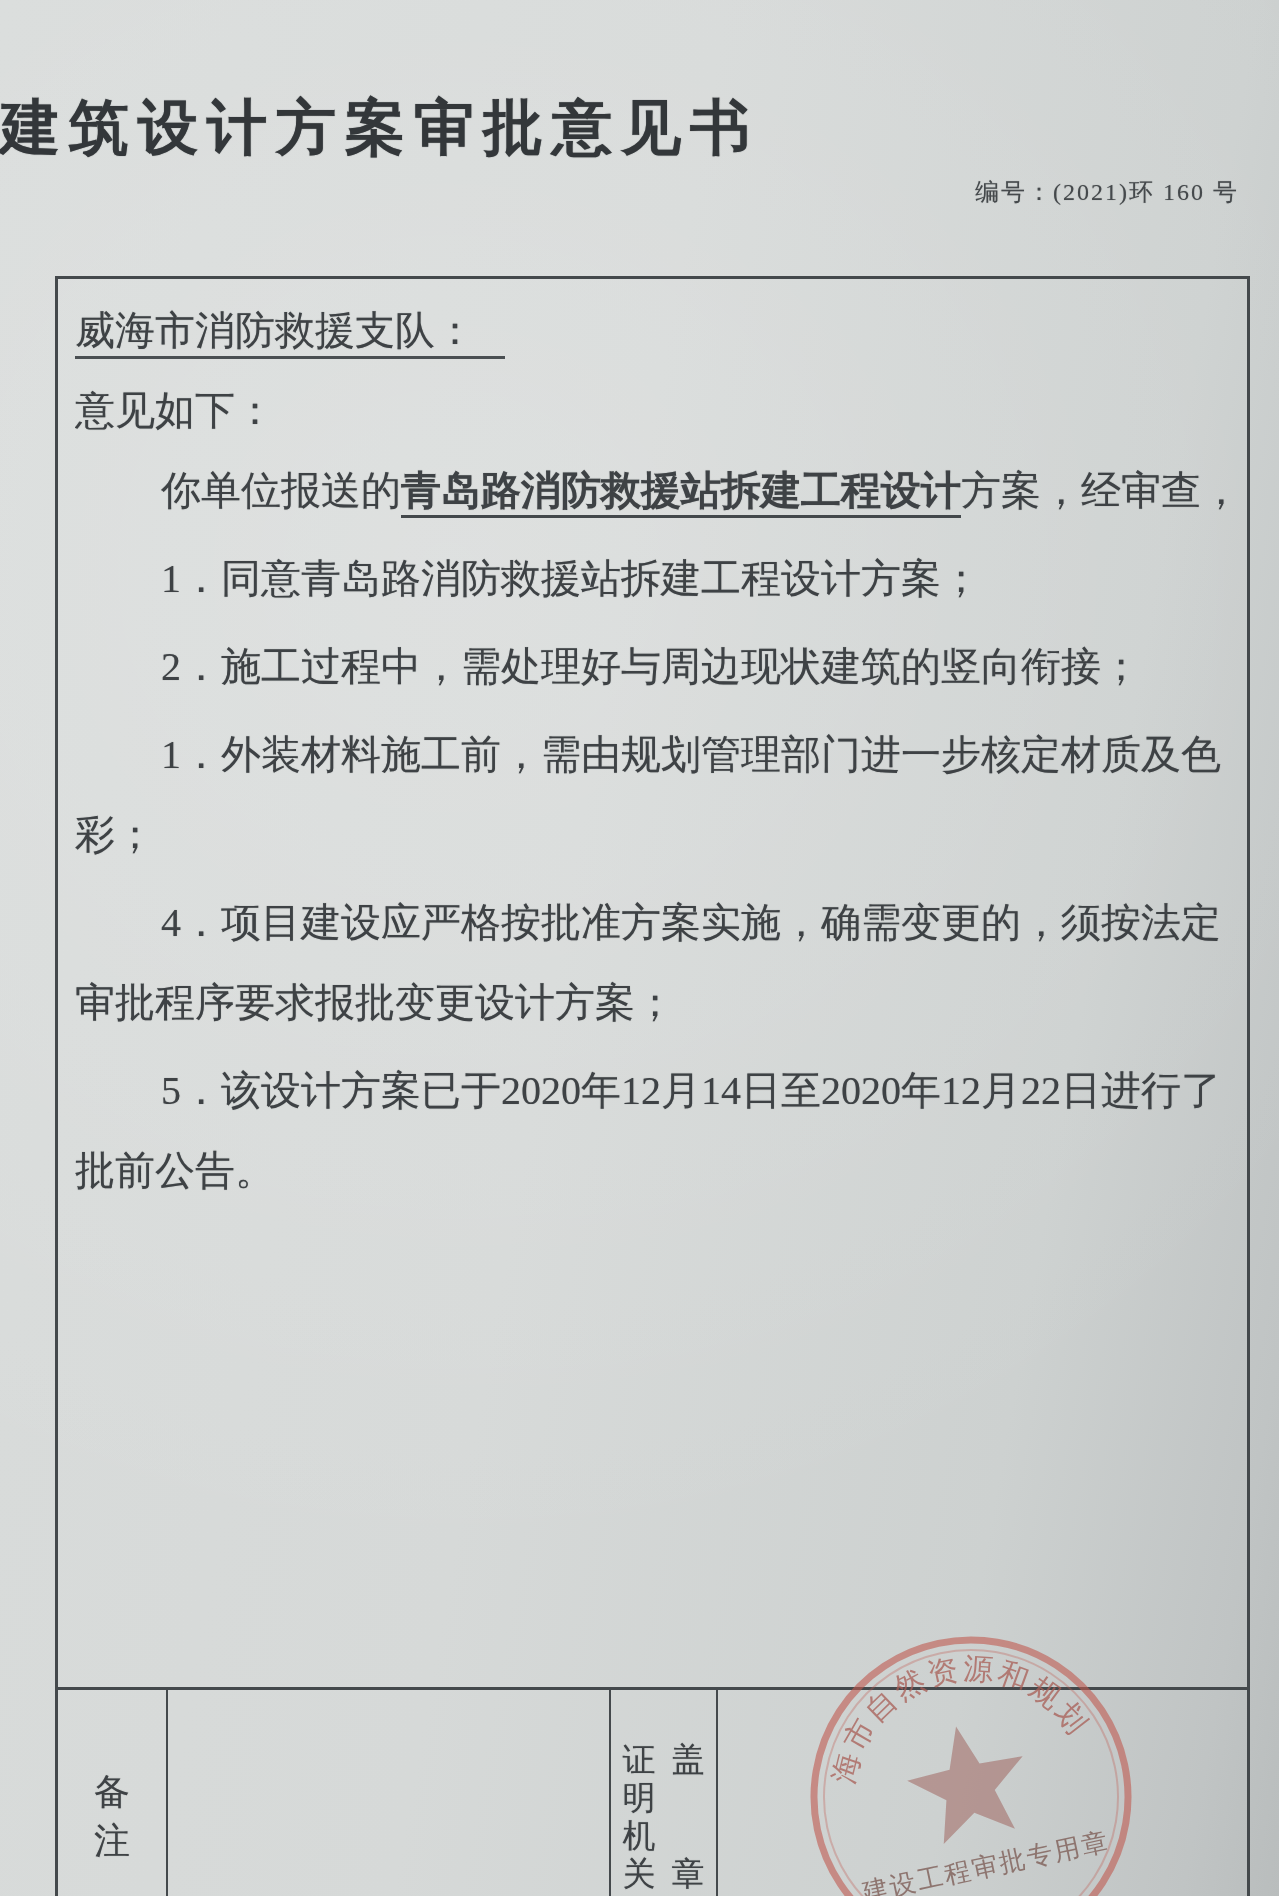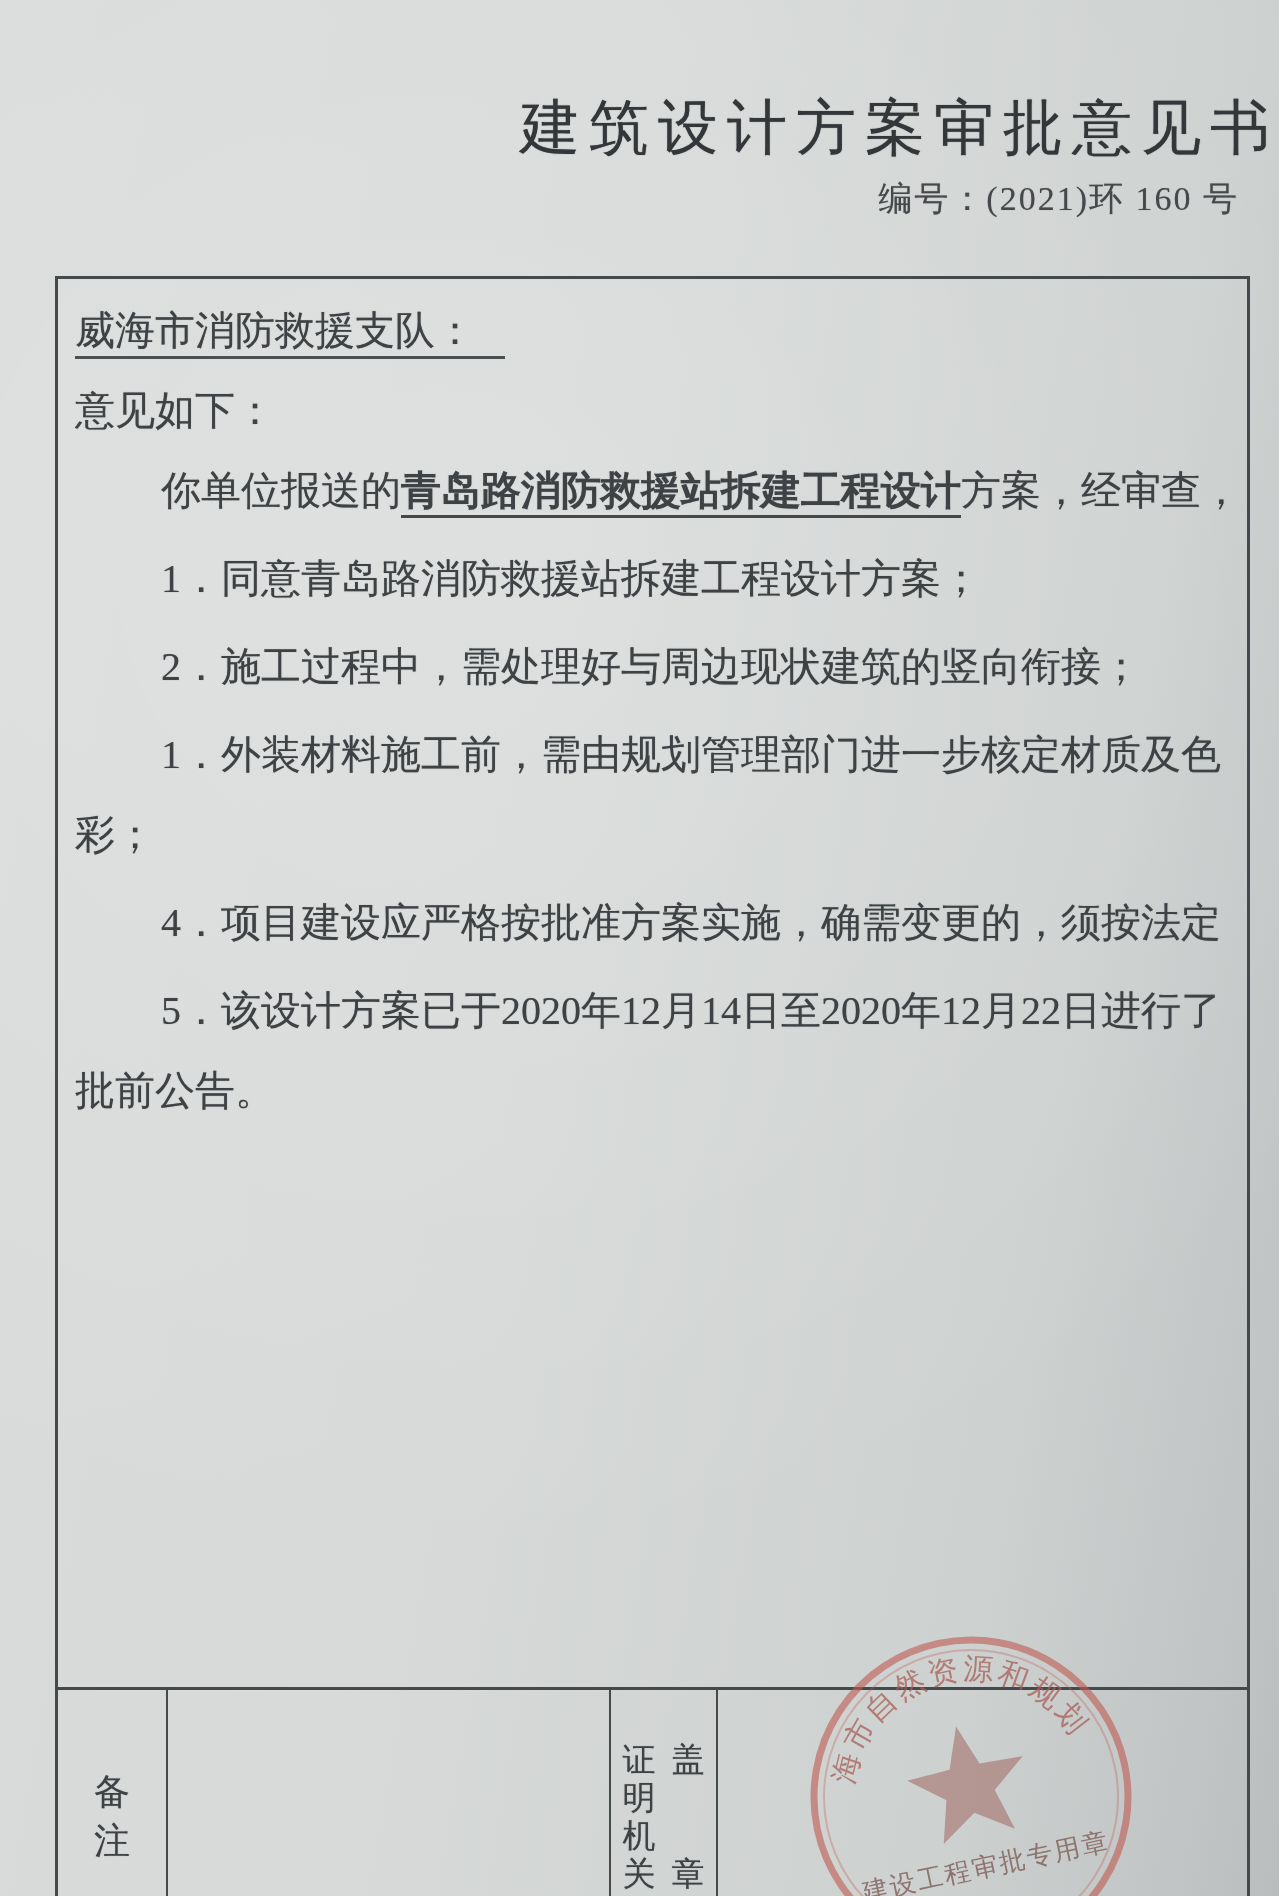--- a/index.html
+++ b/index.html
@@ -14,33 +14,33 @@
     height: 1896px;
     background:
       radial-gradient(ellipse 140% 90% at 35% 30%, rgba(255,255,255,0.18), rgba(0,0,0,0) 60%),
       linear-gradient(100deg, #d9dcdb 0%, #d6d9d8 45%, #cdd1d0 78%, #c0c4c4 94%, #b9bdbd 100%);
     color: var(--ink, #3e4245);
   }
   .doc-title {
     position: absolute;
     left: 0; right: 0;
     top: 88px;
-    text-align: right;
+    text-align: left;
     font-family: "Liberation Sans", "DejaVu Sans", sans-serif;
     font-size: 60px;
-    font-weight: normal;
+    font-weight: bold;
     letter-spacing: 9px;
     color: #33373a;
     text-shadow: 0 0 1px rgba(40,44,46,0.65);
   }
   .doc-number {
     position: absolute;
     top: 176px;
     right: 40px;
-    font-size: 34px;
+    font-size: 24px;
     letter-spacing: 2px;
     color: #45494c;
     text-shadow: 0 0 1px rgba(50,54,56,0.4);
     white-space: nowrap;
   }
   .main-box {
     position: absolute;
     left: 55px;
     top: 276px;
     width: 1195px;
@@ -137,20 +137,21 @@
     <div class="letter-body">
       <div class="line salutation-line"><span class="underline">威海市消防救援支队：</span></div>
       <div>
           <div class="line"><span>意见如下：</span></div>
           <div class="line indent"><span>你单位报送的</span><span class="emph">青岛路消防救援站拆建工程设计</span><span>方案，经审查，</span></div>
           <div class="line indent gap"><span>1．同意青岛路消防救援站拆建工程设计方案；</span></div>
           <div class="line indent gap"><span>2．施工过程中，需处理好与周边现状建筑的竖向衔接；</span></div>
           <div class="line indent gap"><span>1．外装材料施工前，需由规划管理部门进一步核定材质及色</span></div>
           <div class="line"><span>彩；</span></div>
           <div class="line indent gap"><span>4．项目建设应严格按批准方案实施，确需变更的，须按法定</span></div>
+          <div class="line"><span>审批程序要求报批变更设计方案；</span></div>
           <div class="line indent gap"><span>5．该设计方案已于2020年12月14日至2020年12月22日进行了</span></div>
           <div class="line"><span>批前公告。</span></div>
         </div>
     </div>
 
     <div class="footer-table">
 
       <div class="cell remarks-label-cell">
         <div class="vertical-label">
             <div>备</div>

